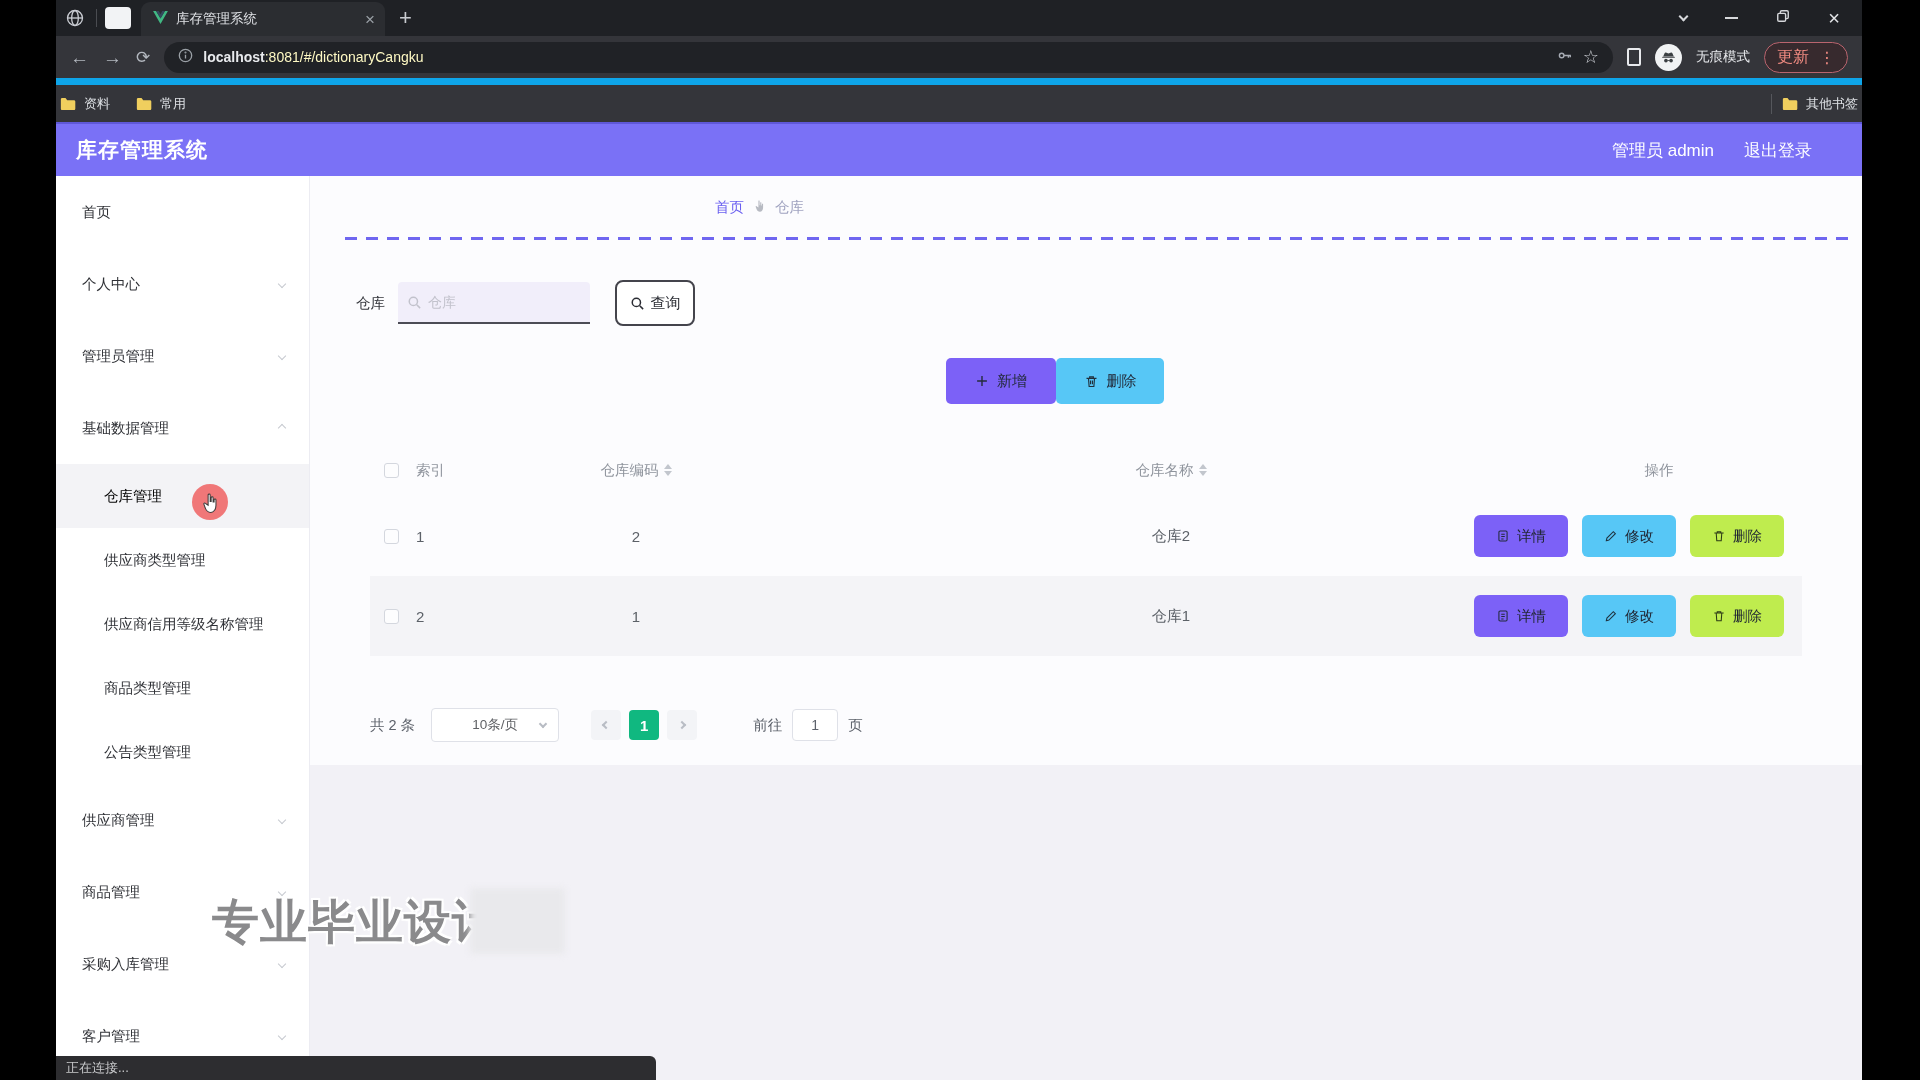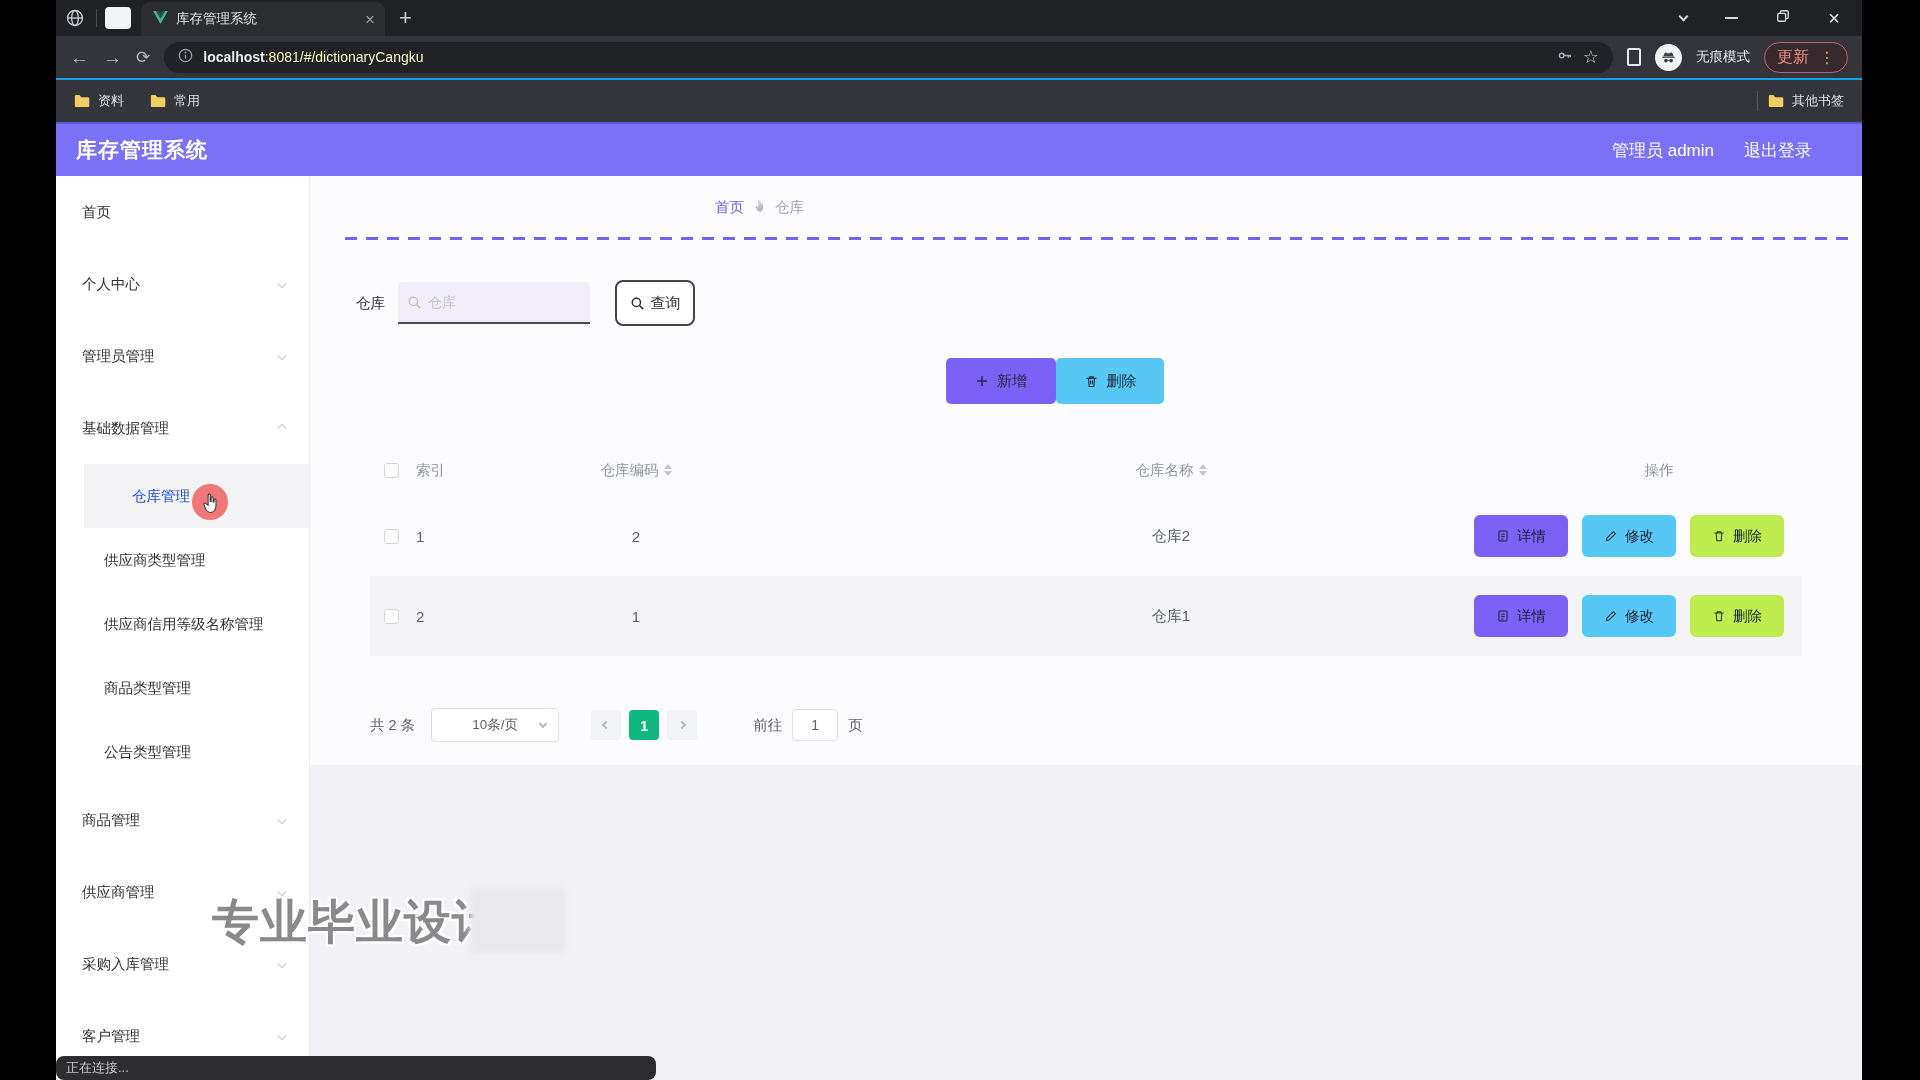--- a/index.html
+++ b/index.html
@@ -30,39 +30,39 @@
   .omni-spacer{flex:1;}
   .star{color:#cdd0d5;font-size:18px;line-height:1;}
   .sq-icon{width:14px;height:18px;border:2px solid #e8eaed;border-radius:2px;}
   .incog{width:27px;height:27px;background:#f1f3f4;border-radius:50%;display:flex;align-items:center;justify-content:center;}
   .incog-label{color:#e8eaed;font-size:13.5px;}
   .update-pill{display:flex;align-items:center;gap:10px;border:1.5px solid #b9646e;background:#372a2e;border-radius:16px;height:31px;padding:0 12px;}
   .update-pill span{color:#f28b82;font-size:16px;}
   .dots{color:#f2a7a0;font-size:15px;letter-spacing:0;}
 
   
-  .bookmarks{height:44px;background:#34353a;display:flex;align-items:center;flex:none;padding:0 18px;gap:8px;border-top:2px solid #0ea5e9;}
+  .bookmarks{height:44px;background:#34353a;display:flex;align-items:center;flex:none;padding:0 4px;gap:8px;border-top:7px solid #0ea5e9;}
   .bm{display:flex;align-items:center;gap:7px;margin-right:18px;}
   .bm span{color:#dde0e4;font-size:13px;}
   .bm-right{margin-left:auto;display:flex;align-items:center;gap:10px;}
   .bmsep{width:1px;height:20px;background:#55575c;}
 
   
   .appheader{height:54px;background:var(--c-header,#7a71f6);border-top:2px solid #5f58d8;display:flex;align-items:center;flex:none;padding:0 50px 0 20px;}
   .apptitle{color:#fff;font-size:21px;font-weight:bold;letter-spacing:1px;}
   .hdr-right{margin-left:auto;display:flex;align-items:flex-start;gap:30px;}
   .hdr-right span{color:#fff;font-size:17px;}
 
   
   .appbody{flex:1;display:flex;min-height:0;}
   .sidebar{width:254px;background:#fff;flex:none;border-right:1px solid #ececf2;}
   .menu-item{display:flex;align-items:center;font-size:14.5px;color:#2f3136;position:relative;}
   .menu-item.lv1{height:72px;padding-left:26px;}
   .menu-item.lv2{height:64px;padding-left:48px;}
-  .menu-item.active{background:#f3f3f6;color:#1d4ed8;margin-left:28px;}
+  .menu-item.active{background:#f3f3f6;color:#000000;}
   .menu-arrow{position:absolute;right:24px;width:6px;height:6px;border-right:1.6px solid #c6c9cf;border-bottom:1.6px solid #c6c9cf;transform:rotate(45deg);}
   .menu-arrow.up{transform:rotate(-135deg);}
 
   .main{flex:1;display:flex;flex-direction:column;min-width:0;background:#f2f1f6;}
   .white-section{background:#fcfcfe;height:589px;flex:none;position:relative;}
 
   .crumb-row{height:61px;position:relative;}
   .breadcrumb{position:absolute;left:405px;top:22px;display:flex;align-items:center;gap:9px;font-size:14.5px;}
   .crumb-home{color:var(--c-crumb,#6a5ff0);}
   .crumb-cur{color:#a0a3c0;}
@@ -111,21 +111,21 @@
   .goto{display:flex;align-items:center;gap:10px;margin-left:40px;}
   .goto input{width:46px;height:32px;border:1px solid #dfe1e8;border-radius:4px;text-align:center;font-size:14px;color:#5d626b;outline:none;}
 
   
   .watermark{position:absolute;left:212px;top:891px;font-size:47px;font-weight:bold;letter-spacing:1px;color:#8a8a8c;
     text-shadow:-2px -2px 0 #fff,2px -2px 0 #fff,-2px 2px 0 #fff,2px 2px 0 #fff,0 0 5px #fff;z-index:40;}
   .blurpatch{position:absolute;left:470px;top:888px;width:95px;height:66px;background:#e9e9ec;filter:blur(3px);z-index:41;border-radius:3px;}
   .cursor-ov{position:absolute;left:192px;top:484px;width:36px;height:36px;z-index:50;}
   .cursor-ov .ring{position:absolute;inset:0;background:#ef5c5c;opacity:.82;border-radius:50%;}
   .cursor-ov svg{position:absolute;left:9px;top:8px;}
-  .status-tip{position:absolute;left:56px;bottom:0;width:600px;height:24px;background:#2d2d30;color:#c7c8ca;font-size:13px;display:flex;align-items:center;padding-left:10px;border-top-right-radius:6px;z-index:60;border-radius:8px;}
+  .status-tip{position:absolute;left:56px;bottom:0;width:600px;height:24px;background:#2d2d30;color:#c7c8ca;font-size:13px;display:flex;align-items:center;padding-left:10px;border-top-right-radius:6px;z-index:60;}
 </style>
 </head>
 <body>
 
 <div class="stage">
   <div class="browser">
 
     <div class="tabstrip">
       <span class="tab-globe">
         <svg width="20" height="20" viewBox="0 0 24 24" fill="none" stroke="#c9ccd2" stroke-width="1.6">
@@ -257,25 +257,25 @@
           <div class="menu-item lv2">
             <span>供应商信用等级名称管理</span>
           </div>
           <div class="menu-item lv2">
             <span>商品类型管理</span>
           </div>
           <div class="menu-item lv2">
             <span>公告类型管理</span>
           </div>
           <div class="menu-item lv1">
+            <span>供应商管理</span>
+            <span class="menu-arrow"></span>
+          </div>
+          <div class="menu-item lv1">
             <span>商品管理</span>
-            <span class="menu-arrow"></span>
-          </div>
-          <div class="menu-item lv1">
-            <span>供应商管理</span>
             <span class="menu-arrow"></span>
           </div>
           <div class="menu-item lv1">
             <span>采购入库管理</span>
             <span class="menu-arrow"></span>
           </div>
           <div class="menu-item lv1">
             <span>客户管理</span>
             <span class="menu-arrow"></span>
           </div>

